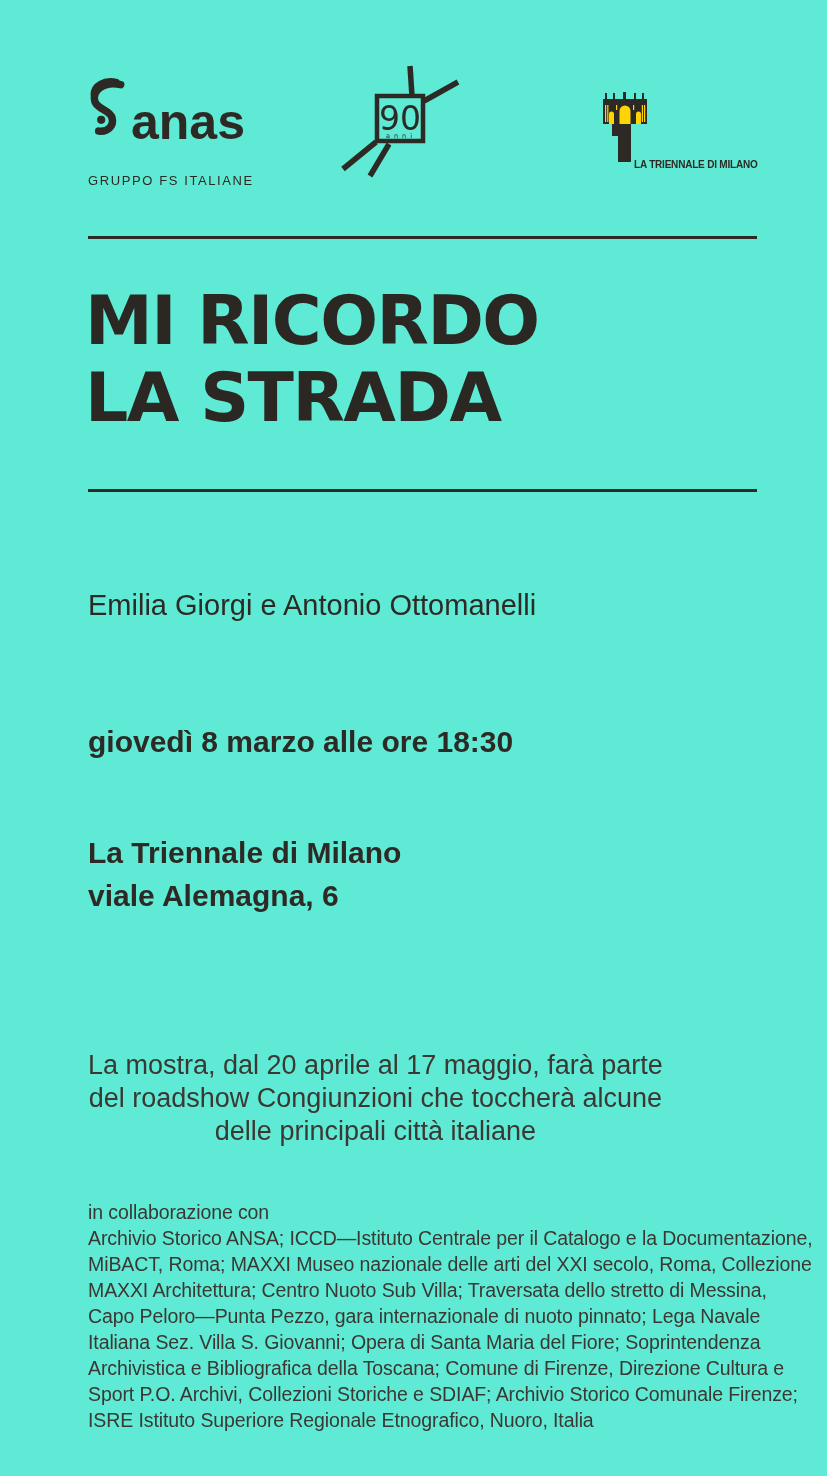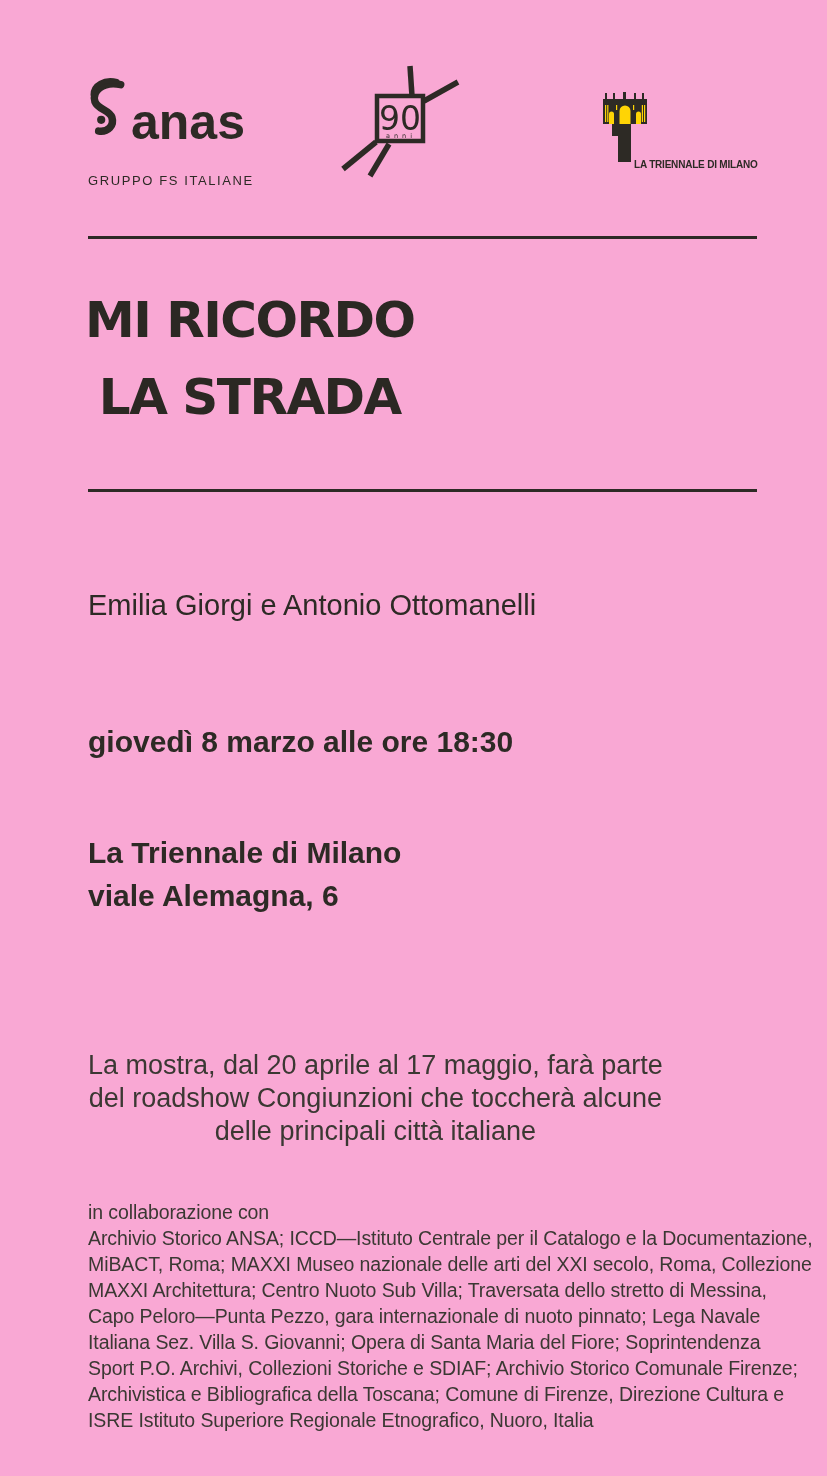--- a/index.html
+++ b/index.html
@@ -5,21 +5,21 @@
   html,body{margin:0;padding:0;}
   body{
     font-family:"Liberation Sans", sans-serif;
     background:#888;
   }
   .poster{
     position:relative;
     width:827px;
     height:1476px;
     margin:0 auto;
-    background:#f9a8d4;
+    background:#5eead4;
     overflow:hidden;
     color:#2D2A25;
   }
   .abs{position:absolute;}
 
   
   .anas-word{
     left:131px; top:97px;
     font-size:50px; font-weight:700; letter-spacing:0px;
     color:#2D2A25; line-height:1;
@@ -41,25 +41,24 @@
     background:#2D2A25;
   }
   .rule-1{top:236px;}
   .rule-2{top:489px;}
 
   
   .title{
     left:85px; top:282px;
     font-family:"DejaVu Sans", sans-serif;
     font-weight:700;
-    font-size:50px;
+    font-size:68px;
     line-height:77px;
     letter-spacing:-1.5px;
     color:#2B2823;
-    text-align:center;
   }
 
   
   .curators{
     left:88px; top:586px;
     font-size:29px; line-height:39px; color:#33302B;
   }
   .curators .names{font-weight:400; color:#2D2A25;}
   .datetime{
     left:88px; top:725px;
@@ -173,18 +172,18 @@
     <div>delle principali città italiane</div>
   </div>
 
   <div class="abs collab">
     <div>in collaborazione con</div>
     <div>Archivio Storico ANSA; ICCD—Istituto Centrale per il Catalogo e la Documentazione,</div>
     <div>MiBACT, Roma; MAXXI Museo nazionale delle arti del XXI secolo, Roma, Collezione</div>
     <div>MAXXI Architettura; Centro Nuoto Sub Villa; Traversata dello stretto di Messina,</div>
     <div>Capo Peloro—Punta Pezzo, gara internazionale di nuoto pinnato; Lega Navale</div>
     <div>Italiana Sez. Villa S. Giovanni; Opera di Santa Maria del Fiore; Soprintendenza</div>
+    <div>Archivistica e Bibliografica della Toscana; Comune di Firenze, Direzione Cultura e</div>
     <div>Sport P.O. Archivi, Collezioni Storiche e SDIAF; Archivio Storico Comunale Firenze;</div>
-    <div>Archivistica e Bibliografica della Toscana; Comune di Firenze, Direzione Cultura e</div>
     <div>ISRE Istituto Superiore Regionale Etnografico, Nuoro, Italia</div>
   </div>
 
 </div>
 
 </body></html>

